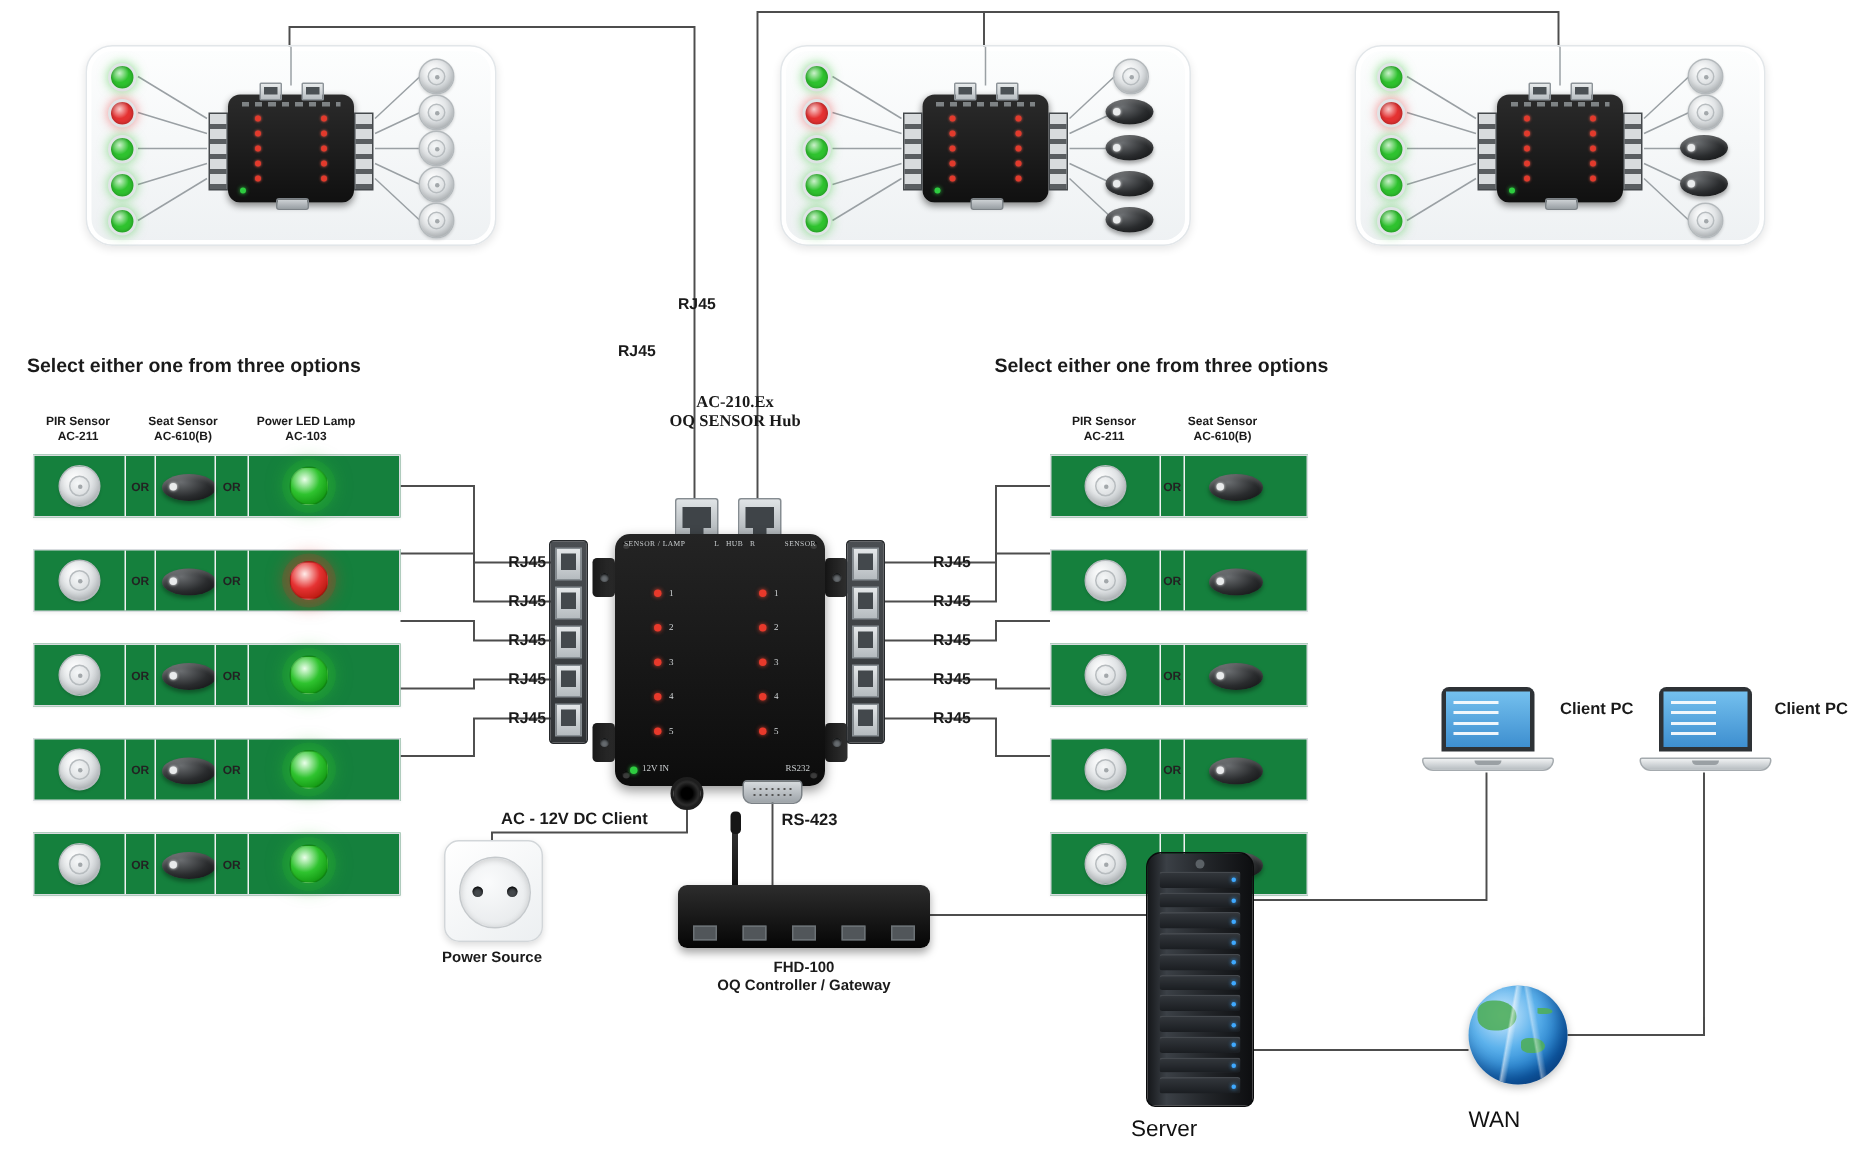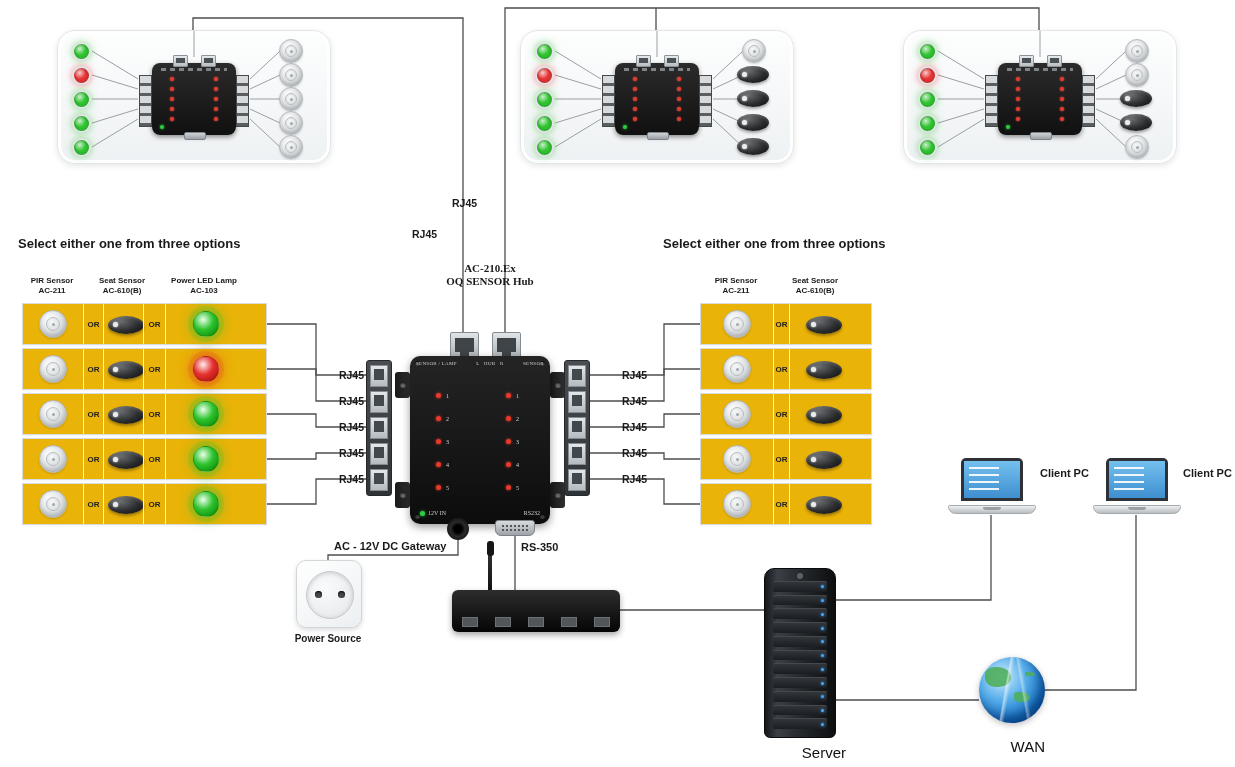--- a/index.html
+++ b/index.html
@@ -101,27 +101,27 @@
            background:linear-gradient(#d7dbde,#9ea4a9);}
   #hub-db9::after{content:"";position:absolute;left:5px;right:5px;top:3px;bottom:3px;
                   background-image:radial-gradient(#555 0.8px, transparent 1px);background-size:4px 4px;}
 
   
   .rj-label{position:absolute;font-size:10.5px;font-weight:bold;width:44px;}
   .rj-left{left:320px;text-align:right;}
   .rj-right{left:622px;text-align:left;}
   .section-title{position:absolute;font-size:13px;font-weight:bold;}
   .hdr{position:absolute;top:276px;font-size:8px;font-weight:bold;text-align:center;line-height:9.5px;}
-  .big-label{position:absolute;font-size:15px;text-align:right;color:#111;}
+  .big-label{position:absolute;font-size:15px;text-align:left;color:#111;}
   .bold-label{position:absolute;font-size:11px;font-weight:bold;}
 
   
   #left-rows{position:absolute;left:22px;top:303px;width:245px;}
   #right-rows{position:absolute;left:700px;top:303px;width:172px;}
-  .opt-row{height:42px;margin-bottom:3px;background:#eab308;border:1px solid #d8dcdf;
+  .opt-row{height:42px;margin-bottom:21px;background:#15803d;border:1px solid #d8dcdf;
            box-shadow:0 1px 2px rgba(0,0,0,.05);display:grid;align-items:center;box-sizing:border-box;}
   .opt-row.left{grid-template-columns:60px 20px 40px 22px 80px;}
   .opt-row.right{grid-template-columns:72px 16px 64px;}
   .cell{display:flex;justify-content:center;align-items:center;height:100%;position:relative;}
   .cell.or{font-size:8px;font-weight:bold;color:#222;}
   .cell + .cell{border-left:1px solid #f0f2f3;}
 
   
   #outlet{left:296px;top:560px;width:64px;height:66px;border-radius:10px;border:1px solid #d2d6d9;
           background:linear-gradient(145deg,#ffffff,#eceff1);box-shadow:0 2px 5px rgba(0,0,0,.14);}
@@ -598,37 +598,41 @@
         </span>
     <span class="cell or">OR</span>
     <span class="cell">
           <span class="row-seat">
             <span class="seat" style="left:2px;top:1px;width:36px;height:18px"></span>
           </span>
         </span>
   </div>
     </div>
 
-  <div class="bold-label" style="left:334px;top:540px;width:130px">AC - 12V DC Gateway</div>
+  <div class="bold-label" style="left:334px;top:540px;width:130px">AC - 12V DC Client</div>
   <div id="outlet" class="abs">
       <div class="face"></div>
     </div>
   <div class="bold-label" style="left:286px;top:633px;width:84px;text-align:center;font-size:10px">Power Source</div>
 
-  <div class="bold-label" style="left:521px;top:541px">RS-350</div>
+  <div class="bold-label" style="left:521px;top:541px">RS-423</div>
   <div id="fhd-ant" class="abs"></div>
   <div id="fhd" class="abs">
     <div class="fhd-face">
         <span></span>
         <span></span>
         <span></span>
         <span></span>
         <span></span>
       </div>
   </div>
+  <div class="bold-label" style="left:446px;top:640px;width:180px;text-align:center;font-size:10px;line-height:12px">
+    <div>FHD-100</div>
+    <div>OQ Controller / Gateway</div>
+  </div>
 
   <div id="server" class="abs">
     <div id="server-slots">
         <div class="slot"></div>
         <div class="slot"></div>
         <div class="slot"></div>
         <div class="slot"></div>
         <div class="slot"></div>
         <div class="slot"></div>
         <div class="slot"></div>

